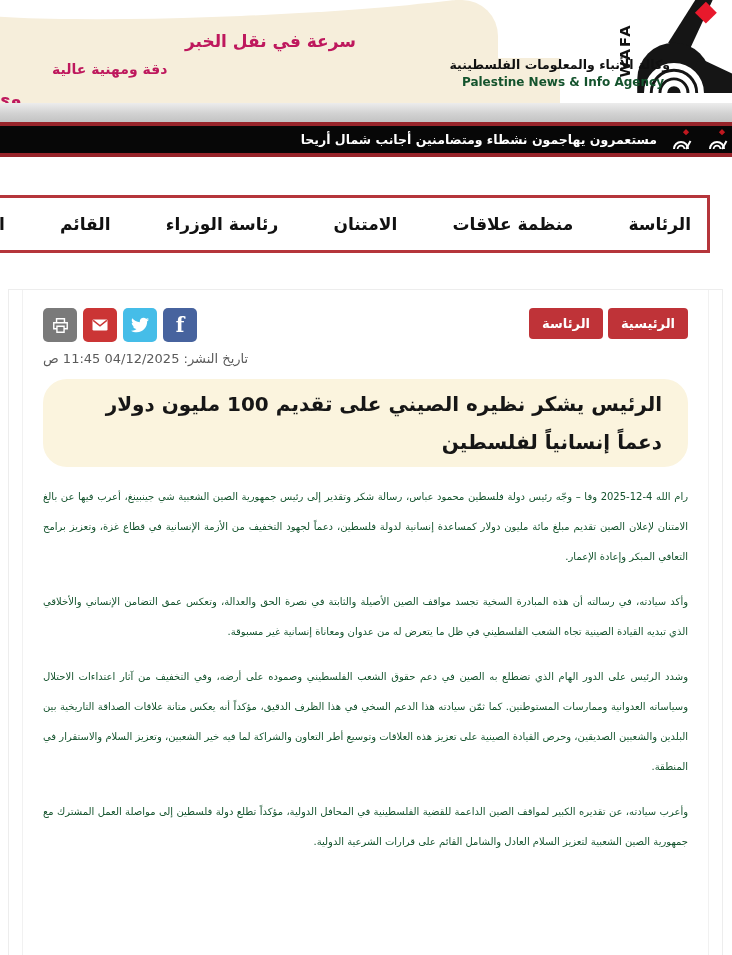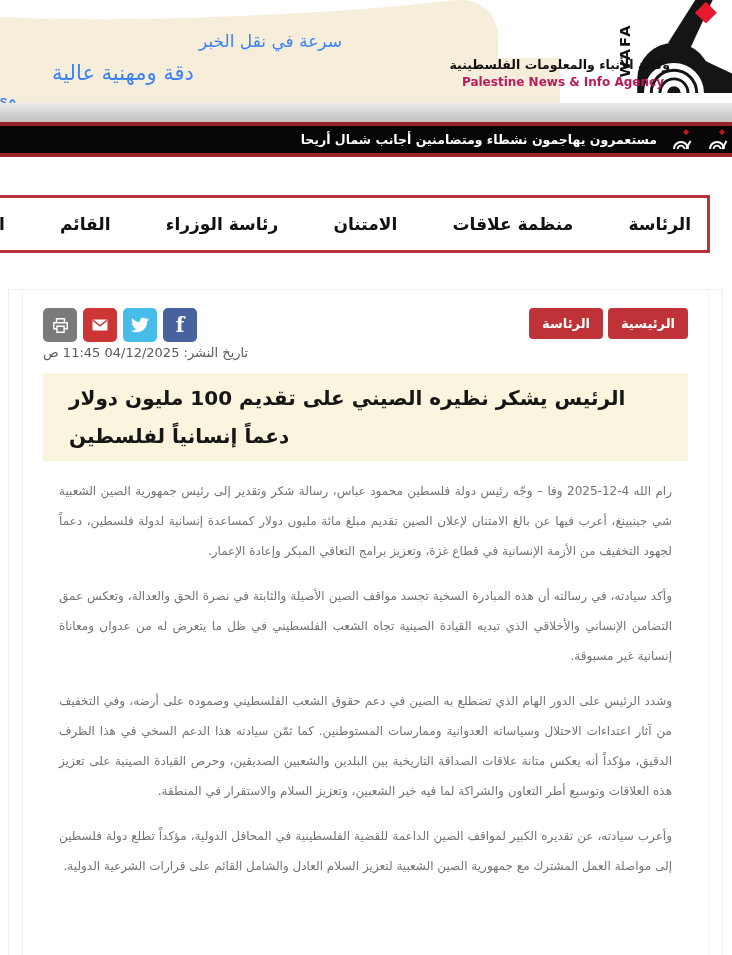--- a/index.html
+++ b/index.html
@@ -6,28 +6,28 @@
   body{
     width:732px;height:955px;position:relative;overflow:hidden;
     background:#ffffff;
     font-family:"DejaVu Sans","Liberation Sans",sans-serif;
   }
   
   .site-header{position:absolute;top:0;left:0;width:732px;height:103px;background:#ffffff;overflow:hidden;}
   .cream-main{position:absolute;top:0;left:-12px;width:510px;height:103px;background:#f6eedb;border-top-right-radius:36px;}
   .cream-strip{position:absolute;top:58px;left:0;width:560px;height:45px;background:#f6eedb;}
   .swoosh{position:absolute;top:-30px;left:-60px;width:600px;height:46px;background:#ffffff;border-radius:50%;transform:rotate(-2.4deg);}
-  .tagline{position:absolute;font-weight:normal;color:#3b82f6;white-space:nowrap;direction:rtl;}
+  .tagline{position:absolute;font-weight:bold;color:#be185d;white-space:nowrap;direction:rtl;}
   .tagline-1{top:31px;left:168px;width:205px;text-align:center;font-size:17px;}
-  .tagline-2{top:61px;left:52px;font-size:21px;}
+  .tagline-2{top:61px;left:52px;font-size:14px;}
   .tagline-3{top:88px;left:-6px;font-size:18px;}
   .logo-block{position:absolute;top:0;right:0;width:250px;height:103px;}
   .logo-mark{position:absolute;top:0;right:0;width:118px;height:93px;}
   .agency-ar{position:absolute;top:57px;right:62px;font-size:12.5px;font-weight:bold;color:#101010;direction:rtl;white-space:nowrap;}
-  .agency-en{position:absolute;top:75px;right:68px;font-size:12px;font-weight:bold;color:#be185d;white-space:nowrap;}
+  .agency-en{position:absolute;top:75px;right:68px;font-size:12px;font-weight:bold;color:#14532d;white-space:nowrap;}
   
   .gray-band{position:absolute;top:103px;left:0;width:732px;height:19px;
     background:linear-gradient(180deg,#ececec 0%,#d2d2d2 55%,#c3c3c3 100%);}
   
   .ticker{position:absolute;top:122px;left:0;width:732px;height:35px;box-sizing:border-box;
     background:#070707;border-top:4px solid #97242a;border-bottom:4px solid #97242a;
     display:flex;direction:rtl;align-items:center;gap:12px;padding:0 3px;overflow:hidden;}
   .ticker-item{color:#ffffff;font-size:12.5px;font-weight:bold;white-space:nowrap;cursor:pointer;}
   .ticker-logo{flex:0 0 auto;width:24px;height:22px;}
   
@@ -47,25 +47,25 @@
   .badge{background:#bf3338;color:#ffffff;font-size:13px;font-weight:bold;
     padding:8px 13px;border-radius:4px;white-space:nowrap;cursor:pointer;}
   .share-row{display:flex;direction:ltr;gap:6px;}
   .share-btn{width:34px;height:34px;border-radius:5px;border:none;display:flex;
     align-items:center;justify-content:center;cursor:pointer;padding:0;}
   .share-print{background:#7a7a7a;}
   .share-email{background:#cb3535;}
   .share-twitter{background:#45bde8;}
   .share-facebook{background:#47639e;}
   .fb-glyph{color:#ffffff;font-size:20px;font-weight:bold;font-family:"DejaVu Serif","Liberation Serif",serif;}
-  .pub-date{margin-top:3px;direction:ltr;text-align:left;color:#5a5a5a;font-size:13px;}
-  .article-title{margin-top:13px;background:#fbf4de;padding:6px 26px;direction:rtl;text-align:left;
-    font-size:20px;font-weight:bold;color:#161616;line-height:1.9;}
+  .pub-date{margin-top:9px;direction:ltr;text-align:left;color:#5a5a5a;font-size:13px;}
+  .article-title{margin-top:13px;background:#fbf4de;padding:6px 26px;direction:rtl;text-align:right;
+    font-size:20px;font-weight:bold;color:#161616;line-height:1.9;border-radius:24px;}
   .article-body{direction:rtl;}
-  .article-body p{margin:15px 16px;color:#737373;font-size:12px;line-height:30px;text-align:justify;}
+  .article-body p{margin:15px 0;color:#14532d;font-size:10px;line-height:30px;text-align:justify;}
 </style>
 </head>
 <body>
 
 <div class="site-header">
   <div class="cream-main"></div>
   <div class="cream-strip"></div>
   <div class="swoosh"></div>
 
   <div class="tagline tagline-1">سرعة في نقل الخبر</div>

